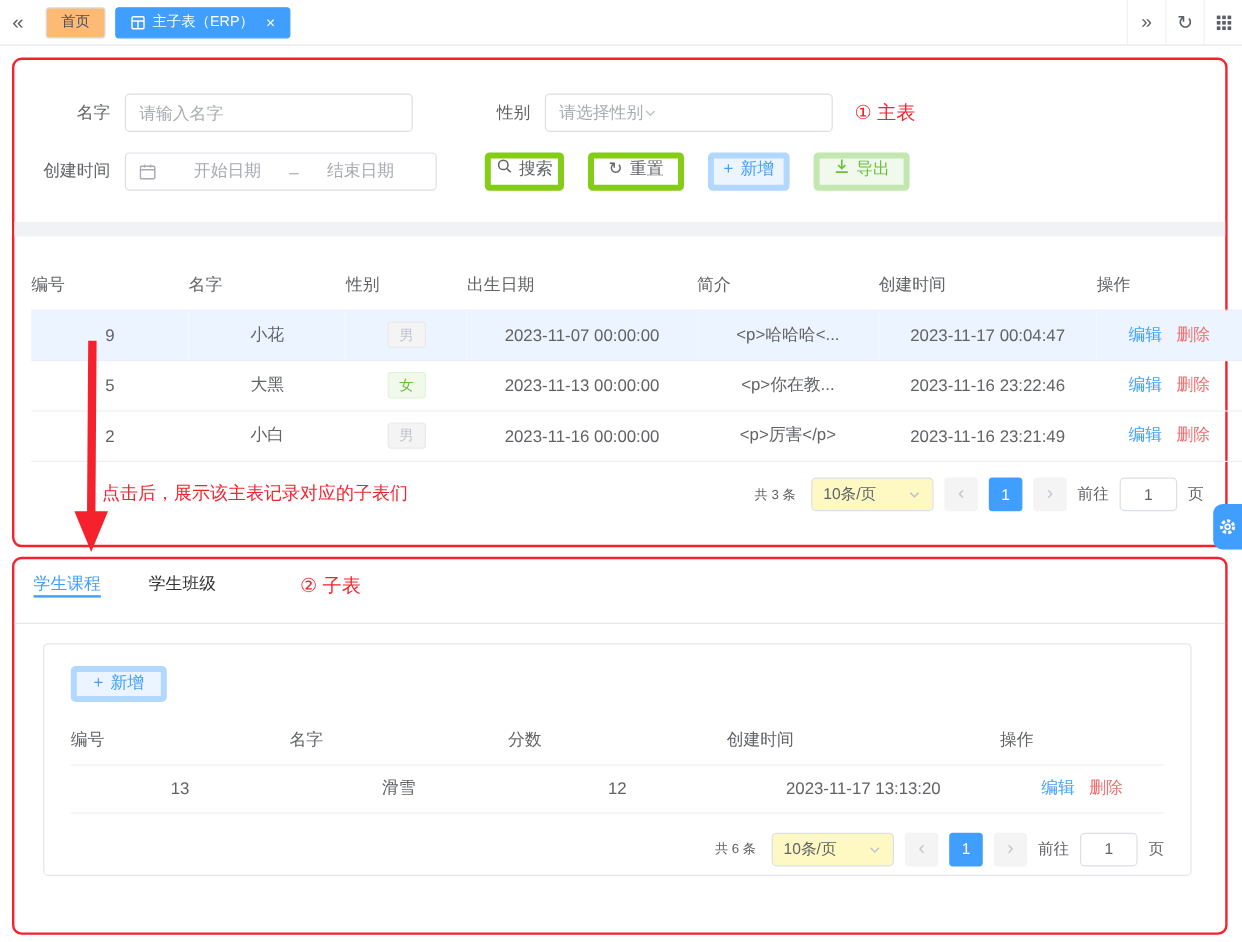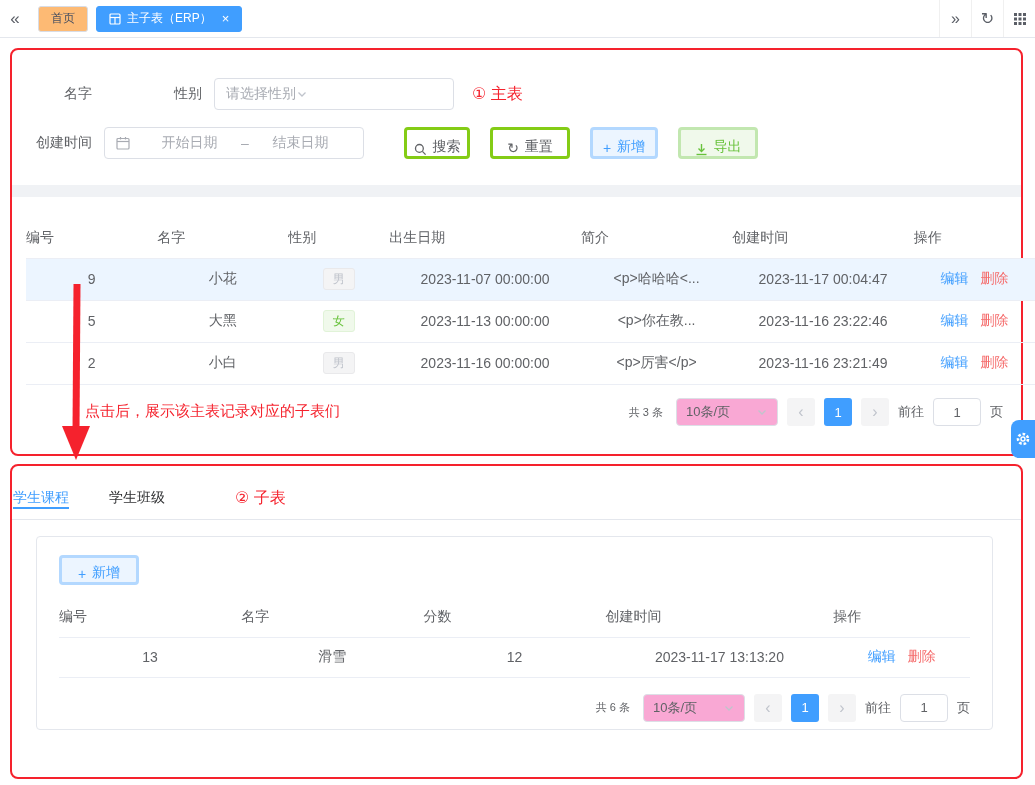--- a/index.html
+++ b/index.html
@@ -25,21 +25,21 @@
   .form-row{position:absolute;display:flex;align-items:center}
   #form-row-1{left:16px;top:28px}
   #form-row-2{left:16px;top:77px}
   .flabel{font-size:14px;color:#606266;width:64px;text-align:right;margin-right:12px;white-space:nowrap}
   .flabel.short{width:28px}
   .el-input{height:32px;border:1px solid #dcdfe6;border-radius:4px;background:#fff;display:flex;align-items:center;padding:0 11px;font-size:14px}
   .el-input input{border:none;outline:none;width:100%;font:inherit;color:#606266;background:transparent}
   .el-input input::placeholder{color:#a8abb2}
   .placeholder{color:#a8abb2;font-size:14px}
   .grow{flex:1}
-  .btn{height:32px;border-radius:4px;border:3px solid #84cc16;background:#fff;display:inline-flex;align-items:flex-end;justify-content:center;gap:6px;font-size:14px;color:#606266;cursor:pointer;white-space:nowrap}
+  .btn{height:32px;border-radius:4px;border:5px solid #84cc16;background:#fff;display:inline-flex;align-items:flex-start;justify-content:center;gap:6px;font-size:14px;color:#606266;cursor:pointer;white-space:nowrap}
   .btn-plain-blue{background:#ecf5ff;border-color:#b3d8ff;color:#409eff}
   .btn-plain-green{background:#f0f9eb;border-color:#c2e7b0;color:#67c23a}
   .ann-red{color:#f5222d;font-size:16px;white-space:nowrap}
 
   .sep-band{position:absolute;left:0;right:0;top:135px;height:12px;background:#f0f2f5}
 
   
   .etable{width:100%;border-collapse:collapse;table-layout:fixed;font-size:14px}
   .etable th{height:40px;color:#606266;font-weight:500;border-bottom:1px solid #ebeef5;text-align:left}
   .etable td{height:42px;color:#606266;border-bottom:1px solid #ebeef5;text-align:center;overflow:hidden;white-space:nowrap;text-overflow:ellipsis}
@@ -47,33 +47,33 @@
   .tag{display:inline-block;height:22px;line-height:20px;padding:0 9px;border-radius:3px;font-size:12px;border:1px solid transparent}
   .tag-info{background:#f4f4f5;border-color:#e9e9eb;color:#c0c4cc}
   .tag-success{background:#f0f9eb;border-color:#e1f3d8;color:#67c23a}
   .link-edit{color:#409eff;margin-right:12px;cursor:pointer;font-size:14px}
   .link-del{color:#f56c6c;cursor:pointer;font-size:14px}
   #master-table{position:absolute;left:14px;right:14px;top:168px}
 
   
   .pager{display:flex;align-items:center;gap:9px;font-size:13px;color:#606266}
   .pager-total{margin-right:4px;font-size:11px}
-  .page-size{width:102px;height:28px;border:1px solid #dcdfe6;border-radius:4px;display:flex;align-items:center;justify-content:space-between;padding:12px 9px;font-size:13px;color:#606266;background:#f9a8d4;cursor:pointer}
+  .page-size{width:102px;height:28px;border:1px solid #dcdfe6;border-radius:4px;display:flex;align-items:center;justify-content:space-between;padding:12px 9px;font-size:13px;color:#606266;background:#fef9c3;cursor:pointer}
   .pbtn{width:28px;height:28px;border-radius:3px;background:#f4f4f5;color:#c0c4cc;display:flex;align-items:center;justify-content:center;font-size:16px;cursor:pointer}
   .pnum{width:28px;height:28px;border-radius:3px;background:#409eff;color:#fff;display:flex;align-items:center;justify-content:center;font-size:13px;cursor:pointer}
   .goto-input{width:48px;height:28px;border:1px solid #dcdfe6;border-radius:4px;text-align:center;font-size:13px;color:#606266;outline:none}
   #master-pager{position:absolute;right:18px;top:348px}
 
   #click-hint{position:absolute;left:73px;top:352px;color:#f5222d;font-size:15px}
 
   
   .gear-btn{position:absolute;right:0;top:420px;width:24px;height:38px;background:#409eff;border-radius:8px 0 0 8px;display:flex;align-items:center;justify-content:center;cursor:pointer;z-index:6}
 
   
-  .child-tabs{position:absolute;left:0;right:0;top:12px;height:42px;padding:0 1px;border-bottom:1px solid #e4e7ed;display:flex;align-items:center}
+  .child-tabs{position:absolute;left:0;right:0;top:12px;height:42px;padding:0 16px;border-bottom:1px solid #e4e7ed;display:flex;align-items:flex-start}
   .ctab{display:flex;align-items:center;font-size:14px;color:#303133;margin-right:40px;border-bottom:2px solid transparent;margin-bottom:-1px;cursor:pointer;font-weight:500}
   .ctab.active{color:#409eff;border-bottom-color:#409eff}
   .child-ann{display:flex;align-items:center;margin-left:30px}
   .child-card{position:absolute;left:24px;right:28px;top:70px;height:194px;border:1px solid #e4e7ed;border-radius:4px;padding:18px 22px;background:#fff}
   .child-card .etable{margin-top:12px}
   .child-card .etable td{height:40px}
   .child-pager{display:flex;justify-content:flex-end;margin-top:16px}
 
   .arrow-svg{position:absolute;left:50px;top:278px;z-index:5;pointer-events:none}
   svg{display:block}
@@ -117,20 +117,23 @@
             </g>
           </svg>
       </span>
     </div>
   </header>
 
   <div class="redbox" id="box-master">
 
     <div class="form-row" id="form-row-1">
       <span class="flabel">名字</span>
+      <div class="el-input" style="width:240px">
+        <input placeholder="请输入名字" style="">
+      </div>
       <span class="flabel short" style="margin-left:70px">性别</span>
       <div class="el-input" style="width:240px;justify-content:flex-start">
         <span class="placeholder">请选择性别</span>
         <span>
           <svg width="12" height="12" viewBox="0 0 12 12">
               <path d="M2.5 4.5 L6 8 L9.5 4.5" fill="none" stroke="#c0c4cc" stroke-width="1.3"></path>
             </svg>
         </span>
       </div>
       <span class="ann-red" style="margin-left:18px">① 主表</span>

